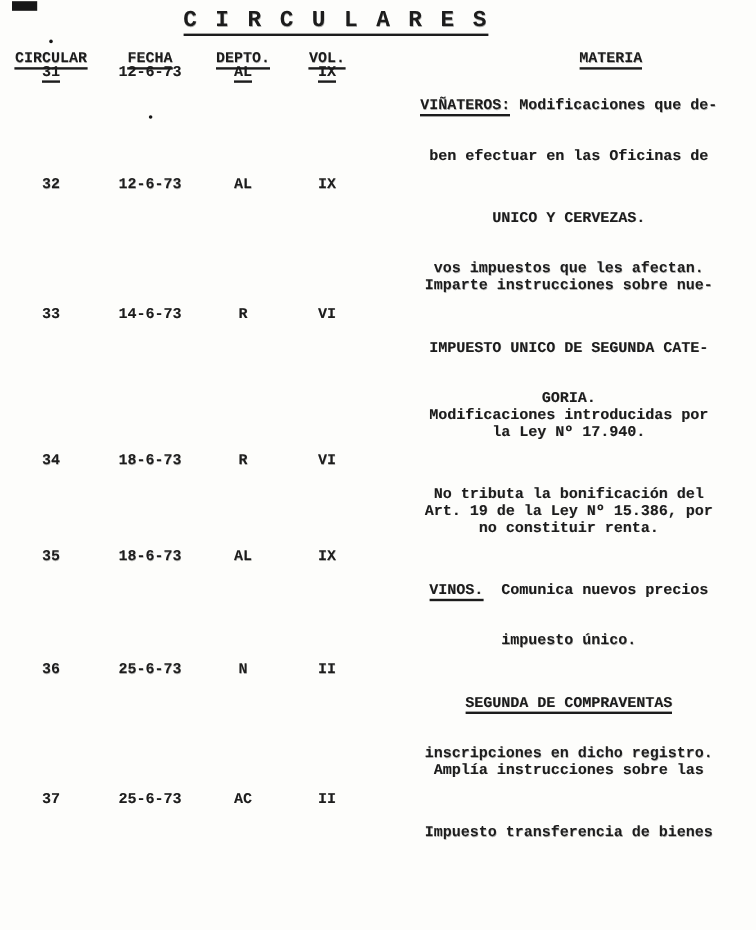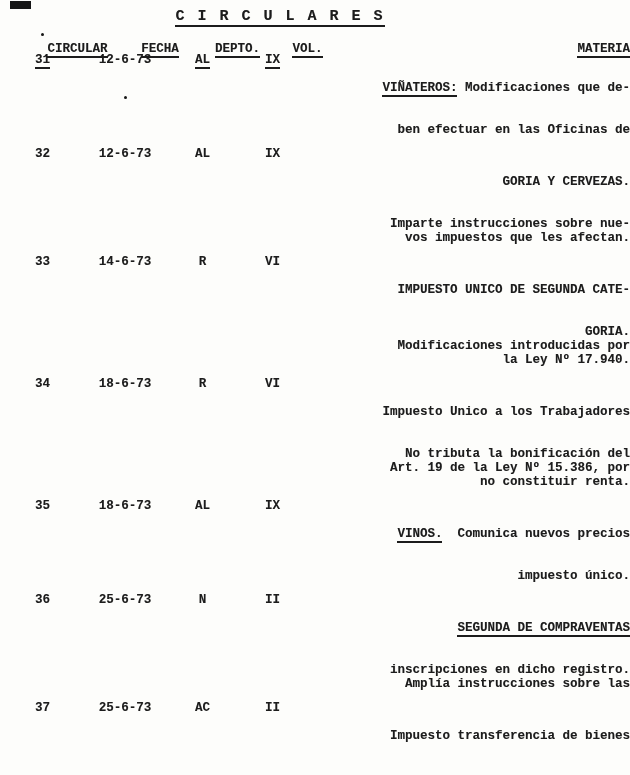--- a/index.html
+++ b/index.html
@@ -16,33 +16,33 @@
     position:relative;
   }
   .artifact{position:absolute;background:#161616;}
   .artifact.a1{left:10px;top:1px;width:21px;height:8px;}
   .artifact.a2{left:41px;top:33px;width:3px;height:3px;border-radius:50%;}
   .artifact.a3{left:124px;top:96px;width:3px;height:3px;border-radius:50%;}
   .title{
     width:560px;
     margin:8px 0 0 0;
     text-align:center;
-    font-size:15px;
+    font-size:19px;
     letter-spacing:2px;
     line-height:18px;
   }
   .u{border-bottom:2px solid currentColor;}
-  .hdr-row{margin-top:16px;padding-left:35px;}
+  .hdr-row{margin-top:16px;}
   .row,.hdr-row{display:flex;align-items:flex-start;}
   .col{flex:none;white-space:pre;}
   .c-circ {width:85px;text-align:center;}
   .c-fecha{width:80px;text-align:center;}
   .c-depto{width:75px;text-align:center;}
   .c-vol  {width:65px;text-align:center;}
-  .c-mat  {flex:1 1 auto;text-align:right;padding-left:13px;white-space:pre;}
+  .c-mat  {flex:1 1 auto;text-align:center;padding-left:13px;white-space:pre;}
   .hdr-mat{padding-left:83px;}
   .row{margin-bottom:10px;}
   .row-first{margin-top:-3px;}
   .mat-first,.mat-line{white-space:pre;}
 </style>
 </head>
 <body>
 
 <main class="page">
   <div class="artifact a1"></div>
@@ -69,41 +69,40 @@
       <div class="mat-first"><span class="u lead">VIÑATEROS:</span><span class="rest"> Modificaciones que de-</span></div>
     <div class="mat-line">ben efectuar en las Oficinas de</div></div>
   </div>
 
   <div class="row">
     <div class="col c-circ cell-circular"><span>32</span></div>
     <div class="col c-fecha cell-fecha"><span>12-6-73</span></div>
     <div class="col c-depto cell-depto"><span>AL</span></div>
     <div class="col c-vol cell-vol"><span>IX</span></div>
     <div class="col c-mat cell-materia">
-      <div class="mat-first"><span class="lead"></span><span class="rest">GORIA Y CERVEZAS.</span></div>
-    <div class="mat-line">Imparte instrucciones sobre nue-</div><div class="mat-line">vos impuestos que les afectan.</div></div>
+      <div class="mat-first"><span class="lead"></span><span class="rest">UNICO Y CERVEZAS.</span></div>
+    <div class="mat-line">vos impuestos que les afectan.</div><div class="mat-line">Imparte instrucciones sobre nue-</div></div>
   </div>
 
   <div class="row">
     <div class="col c-circ cell-circular"><span>33</span></div>
     <div class="col c-fecha cell-fecha"><span>14-6-73</span></div>
     <div class="col c-depto cell-depto"><span>R</span></div>
     <div class="col c-vol cell-vol"><span>VI</span></div>
     <div class="col c-mat cell-materia">
       <div class="mat-first"><span class="lead"></span><span class="rest">IMPUESTO UNICO DE SEGUNDA CATE-</span></div>
     <div class="mat-line">GORIA.</div><div class="mat-line">Modificaciones introducidas por</div><div class="mat-line">la Ley Nº 17.940.</div></div>
   </div>
 
   <div class="row">
     <div class="col c-circ cell-circular"><span>34</span></div>
     <div class="col c-fecha cell-fecha"><span>18-6-73</span></div>
     <div class="col c-depto cell-depto"><span>R</span></div>
     <div class="col c-vol cell-vol"><span>VI</span></div>
     <div class="col c-mat cell-materia">
-      <div class="mat-first"><span class="lead"></span><span class="rest">Impuesto Unico a los Trabajadores</span></div>
     <div class="mat-line">No tributa la bonificación del</div><div class="mat-line">Art. 19 de la Ley Nº 15.386, por</div><div class="mat-line">no constituir renta.</div></div>
   </div>
 
   <div class="row">
     <div class="col c-circ cell-circular"><span>35</span></div>
     <div class="col c-fecha cell-fecha"><span>18-6-73</span></div>
     <div class="col c-depto cell-depto"><span>AL</span></div>
     <div class="col c-vol cell-vol"><span>IX</span></div>
     <div class="col c-mat cell-materia">
       <div class="mat-first"><span class="u lead">VINOS.</span><span class="rest">  Comunica nuevos precios</span></div>

